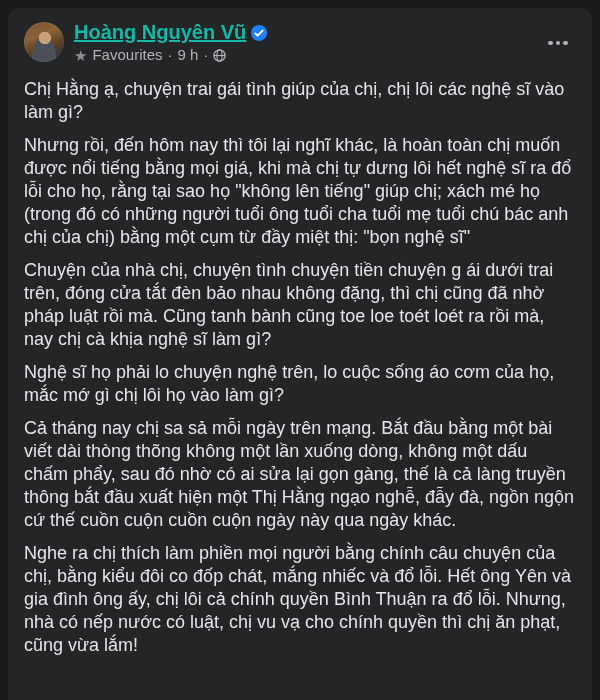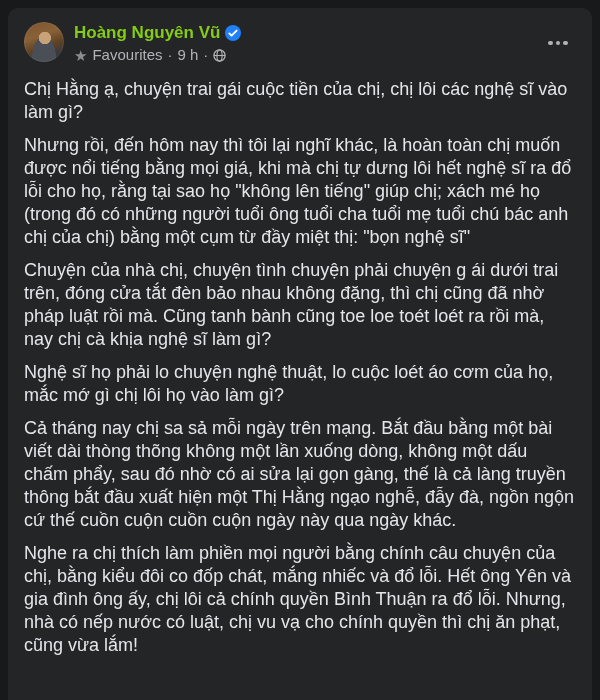--- a/index.html
+++ b/index.html
@@ -28,25 +28,26 @@
     cursor: pointer;
     background:
       radial-gradient(circle at 52% 40%, #c9a27a 0 19%, rgba(0,0,0,0) 20%),
       radial-gradient(ellipse at 50% 92%, #4a4e56 0 42%, rgba(0,0,0,0) 43%),
       linear-gradient(160deg, #7b5530 0%, #8a6238 35%, #5d4124 60%, #35383f 82%, #2b2e34 100%);
     box-shadow: inset 0 0 0 1px rgba(255,255,255,0.08);
   }
   .header-text { margin-left: 10px; min-width: 0; }
   .name-row { display: flex; align-items: center; gap: 5px; }
   .author-name {
-    color: #84cc16;
-    font-size: 17px;
+    color: #14b8a6;
+    font-size: 20px;
     font-weight: 700;
     line-height: 21px;
     cursor: pointer;
+    text-decoration: underline;
   }
   .verified-icon { display: inline-flex; margin-top: 1px; }
   .meta-row {
     display: flex; align-items: center; gap: 5px;
     margin-top: 3px;
     color: #b0b3b8;
     font-size: 15px;
     line-height: 18px;
   }
   .star-icon { color: #8a8d91; font-size: 15px; line-height: 15px; }
@@ -112,21 +113,21 @@
     </div>
 
     <div class="more-button">
       <span class="dot"></span>
       <span class="dot"></span>
       <span class="dot"></span>
     </div>
   </div>
 
   <div class="post-content">
-      <p class="post-paragraph">Chị Hằng ạ, chuyện trai gái cuộc tiền của chị, chị lôi các nghệ sĩ vào làm gì?</p>
+      <p class="post-paragraph">Chị Hằng ạ, chuyện trai gái tình giúp của chị, chị lôi các nghệ sĩ vào làm gì?</p>
       <p class="post-paragraph">Nhưng rồi, đến hôm nay thì tôi lại nghĩ khác, là hoàn toàn chị muốn được nổi tiếng bằng mọi giá, khi mà chị tự dưng lôi hết nghệ sĩ ra đổ lỗi cho họ, rằng tại sao họ "không lên tiếng" giúp chị; xách mé họ (trong đó có những người tuổi ông tuổi cha tuổi mẹ tuổi chú bác anh chị của chị) bằng một cụm từ đầy miệt thị: "bọn nghệ sĩ"</p>
-      <p class="post-paragraph">Chuyện của nhà chị, chuyện tình chuyện phải chuyện g ái dưới trai trên, đóng cửa tắt đèn bảo nhau không đặng, thì chị cũng đã nhờ pháp luật rồi mà. Cũng tanh bành cũng toe loe toét loét ra rồi mà, nay chị cà khịa nghệ sĩ làm gì?</p>
-      <p class="post-paragraph">Nghệ sĩ họ phải lo chuyện nghệ thuật, lo cuộc loét áo cơm của họ, mắc mớ gì chị lôi họ vào làm gì?</p>
+      <p class="post-paragraph">Chuyện của nhà chị, chuyện tình chuyện tiền chuyện g ái dưới trai trên, đóng cửa tắt đèn bảo nhau không đặng, thì chị cũng đã nhờ pháp luật rồi mà. Cũng tanh bành cũng toe loe toét loét ra rồi mà, nay chị cà khịa nghệ sĩ làm gì?</p>
+      <p class="post-paragraph">Nghệ sĩ họ phải lo chuyện nghệ trên, lo cuộc sống áo cơm của họ, mắc mớ gì chị lôi họ vào làm gì?</p>
       <p class="post-paragraph">Cả tháng nay chị sa sả mỗi ngày trên mạng. Bắt đầu bằng một bài viết dài thòng thõng không một lần xuống dòng, không một dấu chấm phẩy, sau đó nhờ có ai sửa lại gọn gàng, thế là cả làng truyền thông bắt đầu xuất hiện một Thị Hằng ngạo nghễ, đẫy đà, ngồn ngộn cứ thế cuồn cuộn cuồn cuộn ngày này qua ngày khác.</p>
       <p class="post-paragraph">Nghe ra chị thích làm phiền mọi người bằng chính câu chuyện của chị, bằng kiểu đôi co đốp chát, mắng nhiếc và đổ lỗi. Hết ông Yên và gia đình ông ấy, chị lôi cả chính quyền Bình Thuận ra đổ lỗi. Nhưng, nhà có nếp nước có luật, chị vu vạ cho chính quyền thì chị ăn phạt, cũng vừa lắm!</p>
     </div>
 
 </div>
 
 </body></html>

